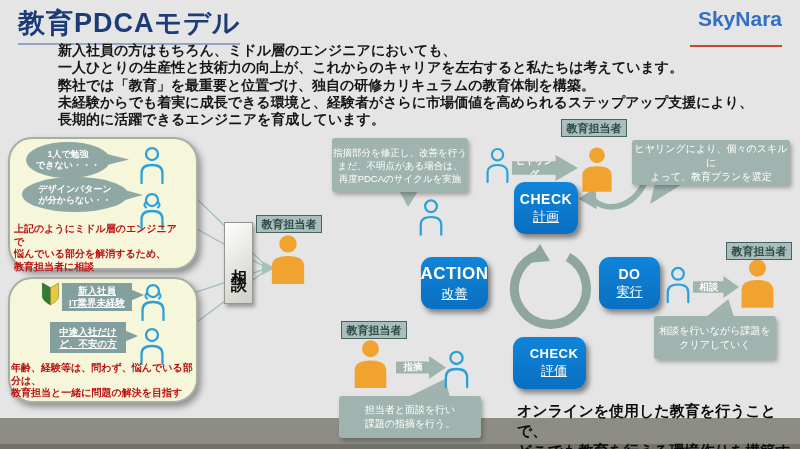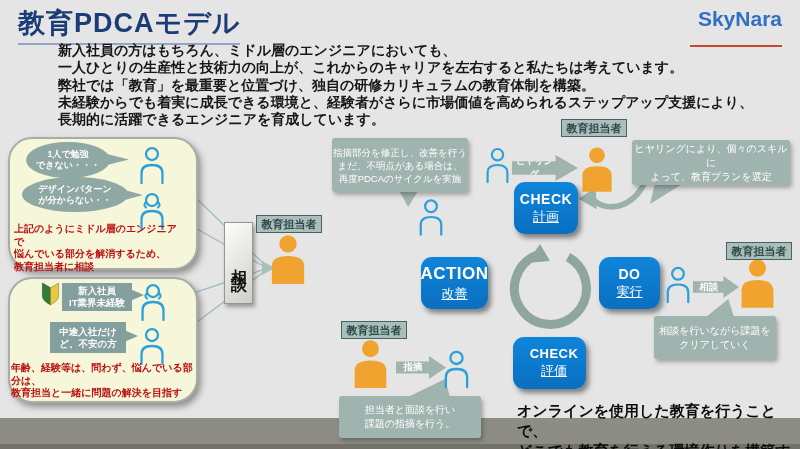--- a/index.html
+++ b/index.html
@@ -16,21 +16,21 @@
         border-bottom:2px solid #c5482a;padding-bottom:14px;z-index:5;}
   .intro{left:38px;top:42px;width:715px;z-index:5;color:#161616;font-size:14px;font-weight:bold;line-height:17.3px;margin-left:20px;}
   
   .panel{background:#f6f6da;border:2px solid #a8aea6;border-radius:24px;box-shadow:3px 4px 6px rgba(40,40,40,.45);z-index:3;}
   .p1{left:8px;top:137px;width:186px;height:129px;}
   .p2{left:8px;top:277px;width:186px;height:122px;}
   
   .ebub{background:#8fa8a3;border-radius:50%;color:#fff;font-size:9px;font-weight:bold;line-height:11px;
         display:flex;align-items:center;justify-content:center;text-align:center;white-space:pre-line;z-index:4;}
   .tag{background:#83a09e;color:#fff;font-size:9.5px;font-weight:bold;line-height:12px;
-       display:flex;align-items:center;justify-content:center;text-align:center;white-space:pre-line;z-index:4;}
+       display:flex;align-items:center;justify-content:center;text-align:center;white-space:pre-line;z-index:4;text-decoration:underline;}
   .tri{z-index:3;}
   .note{color:#bb1111;font-size:10px;font-weight:bold;line-height:12.5px;white-space:pre-line;z-index:4;}
   
   .consult{left:224px;top:222px;width:27px;height:80px;background:linear-gradient(135deg,#fdfdfa,#cfcfc9);
            border:1px solid #96968e;box-shadow:2px 3px 4px rgba(40,40,40,.4);z-index:4;
            display:flex;align-items:center;justify-content:center;}
   .consult span{writing-mode:vertical-rl;font-size:16px;font-weight:bold;color:#111;letter-spacing:7px;}
   
   .tlabel{width:64px;height:16px;background:#a9bfbc;border:1px solid #49615f;color:#2e4a47;
           font-size:11px;font-weight:bold;display:flex;align-items:center;justify-content:center;z-index:5;}

